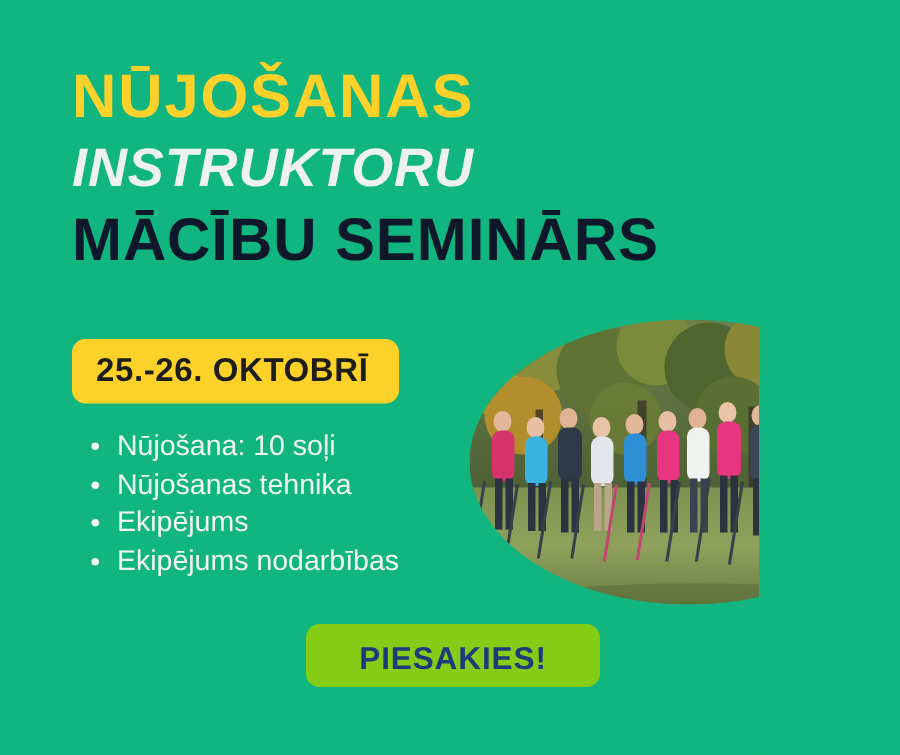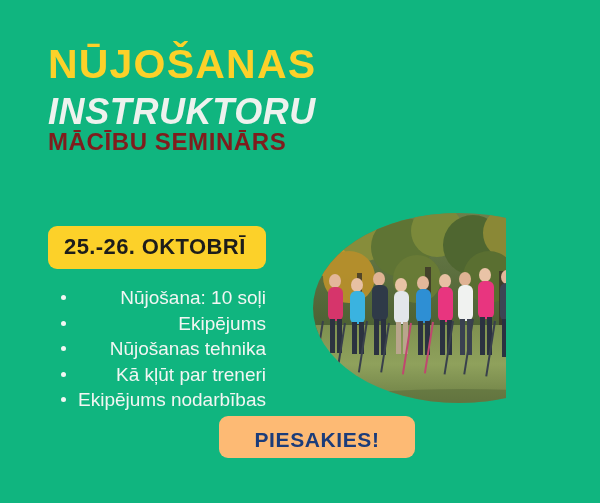--- a/index.html
+++ b/index.html
@@ -40,23 +40,24 @@
     letter-spacing: 1.2px;
   }
   .hl-2 {
     color: #eef2ee;
     font-size: 36px;
     letter-spacing: 0.6px;
     margin-top: 9px;
     font-style: italic;
   }
   .hl-3 {
-    color: #7f1d1d;
-    font-size: 24px;
+    color: #0f172a;
+    font-size: 40px;
     letter-spacing: 0.6px;
+    margin-top: 10px;
   }
 
   
   .location {
     position: absolute;
     left: 412px;
     top: 92px;
     width: 180px;
     color: #fcd129;
   }
@@ -114,21 +115,20 @@
   }
 
   
   .bullets {
     position: absolute;
     left: 58px;
     top: 285px;
     margin: 0;
     padding: 0;
     list-style: none;
-    text-align: right;
   }
   .bullets li {
     position: relative;
     color: #f2f6f3;
     font-size: 19px;
     line-height: 25.5px;
     padding-left: 20px;
     white-space: nowrap;
   }
   .bullets li::before {
@@ -138,25 +138,25 @@
     top: 10px;
     width: 5px;
     height: 5px;
     border-radius: 50%;
     background: #f2f6f3;
   }
 
   
   .cta {
     position: absolute;
-    left: 219px;
+    left: 204px;
     top: 416px;
     width: 196px;
     height: 42px;
-    background: #fdba74;
+    background: #84cc16;
     border: none;
     border-radius: 9px;
     color: #1b3c7a;
     font-family: "Liberation Sans", sans-serif;
     font-size: 21px;
     font-weight: 700;
     letter-spacing: 0.6px;
     cursor: pointer;
     padding: 12px;
   }
@@ -300,21 +300,20 @@
           <rect x="251" y="110" width="2" height="56" fill="#39404c" transform="rotate(9 252 110)"></rect>
         </g>
       </g>
     </svg>
   </div>
 
   <div class="date-badge">25.-26. OKTOBRĪ</div>
 
   <ul class="bullets">
     <li>Nūjošana: 10 soļi</li>
+    <li>Nūjošanas tehnika</li>
     <li>Ekipējums</li>
-    <li>Nūjošanas tehnika</li>
-    <li>Kā kļūt par treneri</li>
     <li>Ekipējums nodarbības</li>
   </ul>
 
   <button class="cta">PIESAKIES!</button>
 
 </div>
 
 </body></html>

